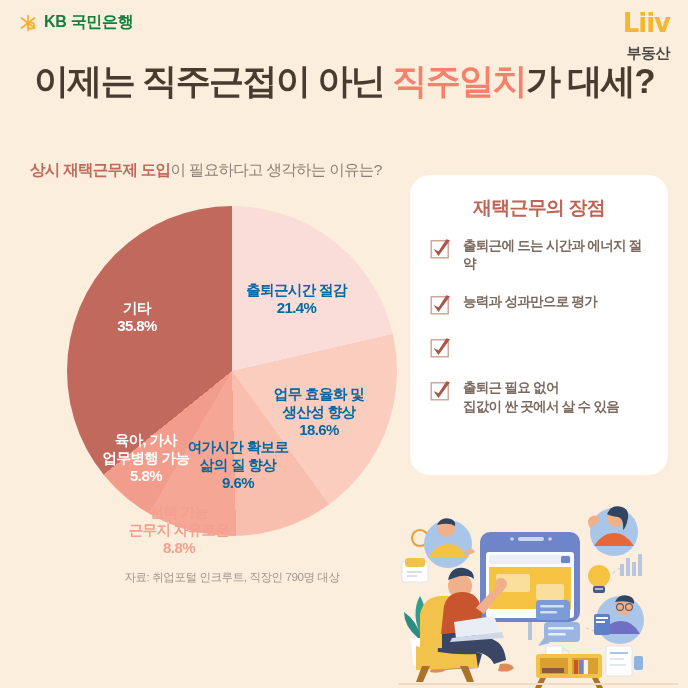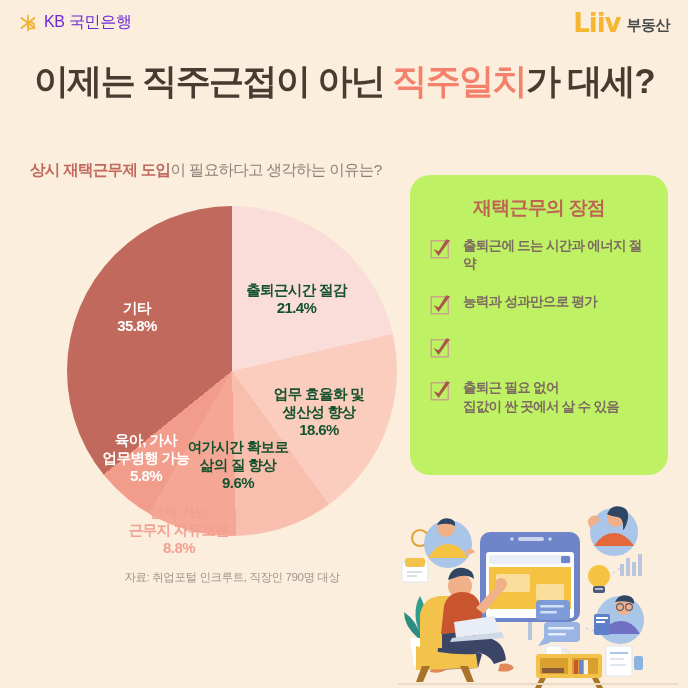--- a/index.html
+++ b/index.html
@@ -9,22 +9,22 @@
     font-family:"Liberation Sans","DejaVu Sans",sans-serif;
     position:relative;
   }
   #stage{position:absolute;inset:0;width:688px;height:688px;}
 
   
   .topbar{position:absolute;left:0;top:0;width:688px;height:52px;}
   .kb-logo{position:absolute;left:18px;top:12px;display:flex;align-items:center;gap:6px;}
   .kb-star{width:20px;height:20px;position:relative;flex:none;}
   .kb-star svg{display:block;}
-  .kb-text{font-size:16px;font-weight:normal;color:#6d28d9;letter-spacing:-.3px;}
-  .liiv-logo{position:absolute;right:18px;top:10px;display:flex;align-items:flex-end;gap:6px;}
+  .kb-text{font-size:16px;font-weight:bold;color:#15803d;letter-spacing:-.3px;}
+  .liiv-logo{position:absolute;right:18px;top:10px;display:flex;align-items:flex-end;gap:6px;flex-direction:column;}
   .liiv-mark{font-size:26px;font-weight:bold;color:#f5b731;letter-spacing:-1px;line-height:1;font-family:"DejaVu Sans",sans-serif;}
   .liiv-sub{font-size:15px;font-weight:bold;color:#4a4a4a;letter-spacing:-.5px;line-height:1.5;}
 
   
   .headline{position:absolute;left:0;top:58px;width:688px;text-align:center;
     font-size:35px;font-weight:bold;color:#4a3b30;letter-spacing:-1.6px;white-space:nowrap;}
   .headline .hl{color:#f4816b;}
 
   
   .question{position:absolute;left:30px;top:160px;font-size:15.5px;letter-spacing:-.7px;color:#8d8078;white-space:nowrap;}
@@ -38,37 +38,37 @@
       #fadcd8 0deg 77.04deg,
       #fbcdbf 77.04deg 144deg,
       #f9bfae 144deg 178.56deg,
       #f6a694 178.56deg 210.24deg,
       #f29d8c 210.24deg 231.12deg,
       #c0695c 231.12deg 360deg
     );}
   .plab{position:absolute;text-align:center;line-height:1.25;letter-spacing:-.6px;white-space:nowrap;}
   .plab .t{font-size:14.5px;font-weight:bold;}
   .plab .v{font-size:15px;font-weight:bold;}
-  .plab.dark{color:#14532d;}
+  .plab.dark{color:#0369a1;}
   .plab.white{color:#ffffff;}
   .plab.pinky{color:#f3a091;}
 
   .lab-21{left:152px;top:78px;width:165px;}
   .lab-18{left:182px;top:182px;width:150px;}
   .lab-9 {left:106px;top:235px;width:140px;}
   .lab-8 {left:42px;top:300px;width:150px;}
   .lab-5 {left:14px;top:228px;width:140px;}
   .lab-et{left:20px;top:96px;width:110px;}
 
   .source{position:absolute;left:0;top:570px;width:400px;text-align:center;
     font-size:11.5px;color:#a2958c;letter-spacing:-.4px;padding-left:32px;}
 
   
   .panel{position:absolute;left:410px;top:175px;width:258px;height:300px;
-    background:#bef264;border-radius:20px;}
+    background:#ffffff;border-radius:20px;}
   .panel-title{position:absolute;left:0;top:20px;width:258px;text-align:center;
     font-size:19px;font-weight:bold;color:#bf6354;letter-spacing:-.8px;}
   .check-list{position:absolute;left:20px;top:62px;width:224px;}
   .check-item{display:flex;align-items:flex-start;gap:11px;margin-bottom:20px;}
   .cbox{width:22px;height:22px;flex:none;position:relative;margin-top:1px;}
   .cbox svg{display:block;}
   .citem-text{font-size:13.5px;line-height:1.35;color:#7d6a60;letter-spacing:-.7px;font-weight:700;}
 
   
   .illus{position:absolute;left:388px;top:488px;width:300px;height:200px;}

